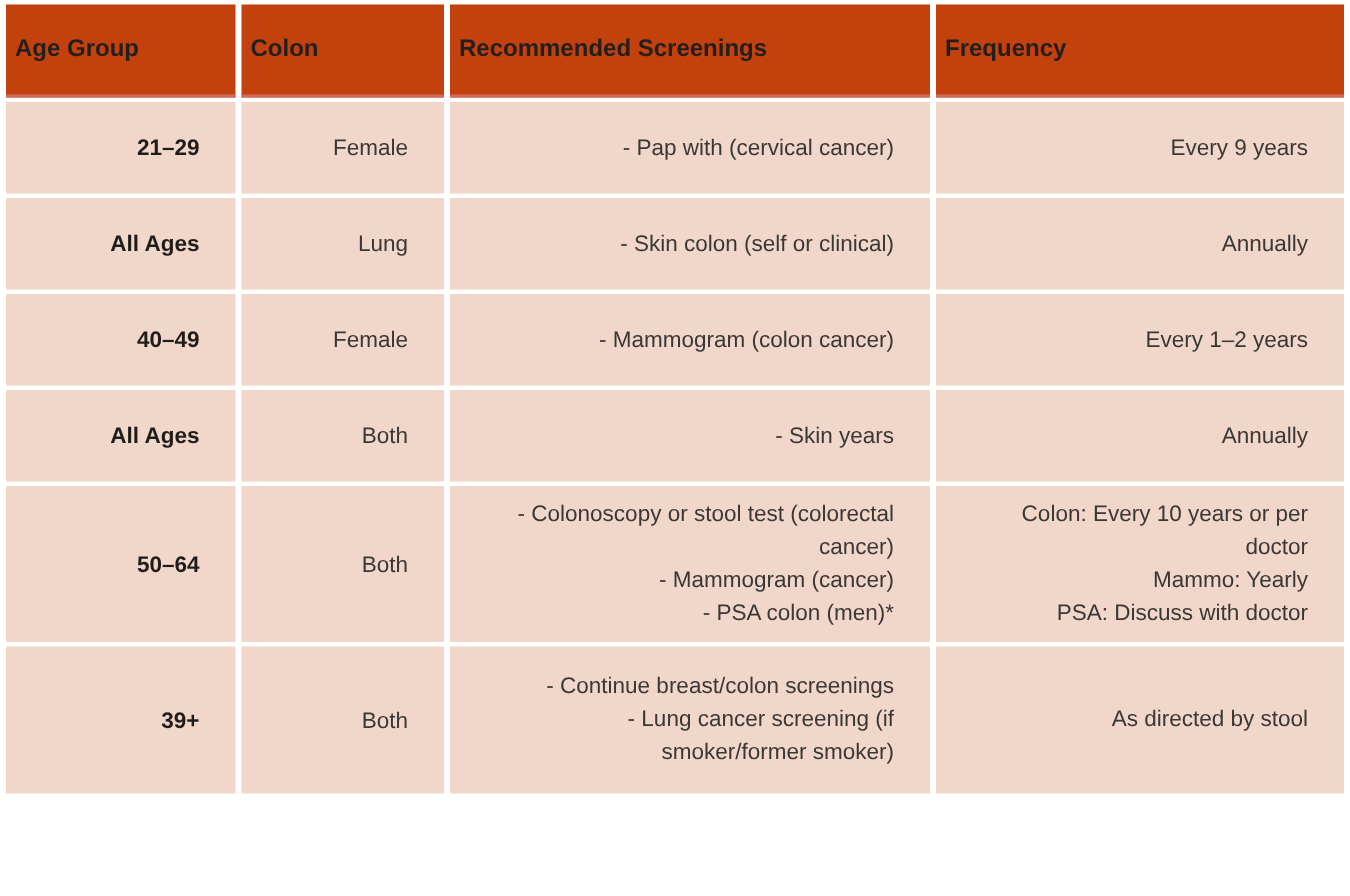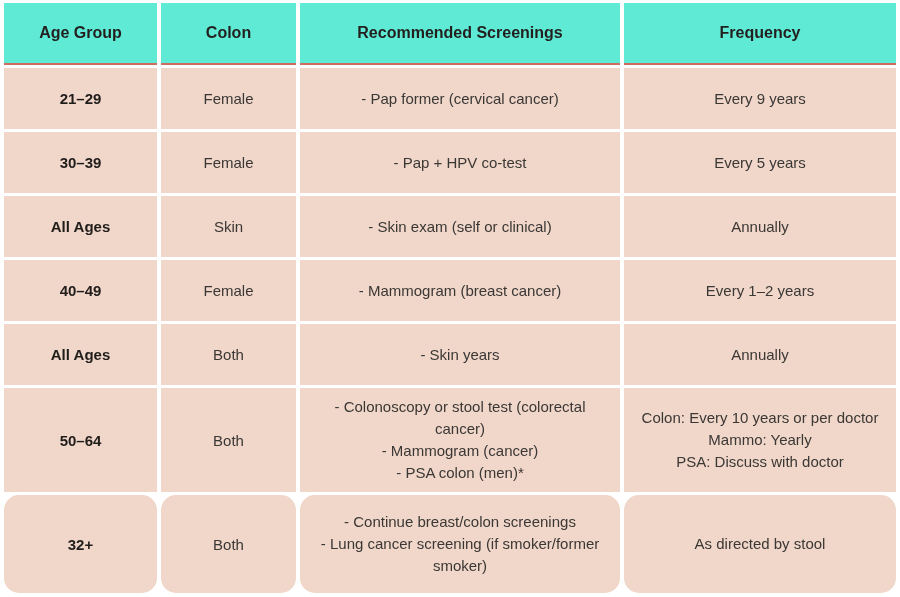--- a/index.html
+++ b/index.html
@@ -20,42 +20,42 @@
     table-layout: fixed;
     border-collapse: separate;
     border-spacing: 4px 3px;
   }
   col.c-age   { width: 153px; }
   col.c-gen   { width: 135px; }
   col.c-scr   { width: 320px; }
   col.c-frq   { width: 272px; }
 
   th {
-    background: #5eead4;
+    background: #c2410c;
     color: #231f1e;
     font-size: 16px;
     font-weight: bold;
-    text-align: center;
+    text-align: left;
     vertical-align: middle;
     height: 60px;
     padding: 0 6px;
     border-bottom: 2px solid #cd6d60;
   }
   td {
     background: #f0d7ca;
     color: #3b3734;
     font-size: 15px;
-    text-align: center;
+    text-align: right;
     vertical-align: middle;
-    padding: 8px 12px;
+    padding: 8px 24px;
     line-height: 21px;
   }
   tr.r-std  td { height: 45px; }
   tr.r-tall td { height: 85px; }
-  tr.r-last td { height: 82px; border-radius: 15px; }
+  tr.r-last td { height: 82px; }
   td.age {
     font-weight: bold;
     color: #201c1a;
   }
   .line { line-height: 22px; }
 </style>
 </head>
 <body>
 
 <div class="page">
@@ -72,51 +72,41 @@
         <th>Colon</th>
         <th>Recommended Screenings</th>
         <th>Frequency</th>
       </tr>
     </thead>
     <tbody>
       <tr class="r-std">
         <td class="age">21–29</td>
         <td>Female</td>
         <td>
-          <div class="line">- Pap former (cervical cancer)</div>
+          <div class="line">- Pap with (cervical cancer)</div>
         </td>
         <td>
           <div class="line">Every 9 years</div>
         </td>
       </tr>
       <tr class="r-std">
-        <td class="age">30–39</td>
-        <td>Female</td>
+        <td class="age">All Ages</td>
+        <td>Lung</td>
         <td>
-          <div class="line">- Pap + HPV co-test</div>
-        </td>
-        <td>
-          <div class="line">Every 5 years</div>
-        </td>
-      </tr>
-      <tr class="r-std">
-        <td class="age">All Ages</td>
-        <td>Skin</td>
-        <td>
-          <div class="line">- Skin exam (self or clinical)</div>
+          <div class="line">- Skin colon (self or clinical)</div>
         </td>
         <td>
           <div class="line">Annually</div>
         </td>
       </tr>
       <tr class="r-std">
         <td class="age">40–49</td>
         <td>Female</td>
         <td>
-          <div class="line">- Mammogram (breast cancer)</div>
+          <div class="line">- Mammogram (colon cancer)</div>
         </td>
         <td>
           <div class="line">Every 1–2 years</div>
         </td>
       </tr>
       <tr class="r-std">
         <td class="age">All Ages</td>
         <td>Both</td>
         <td>
           <div class="line">- Skin years</div>
@@ -133,21 +123,21 @@
           <div class="line">- Mammogram (cancer)</div>
           <div class="line">- PSA colon (men)*</div>
         </td>
         <td>
           <div class="line">Colon: Every 10 years or per doctor</div>
           <div class="line">Mammo: Yearly</div>
           <div class="line">PSA: Discuss with doctor</div>
         </td>
       </tr>
       <tr class="r-last">
-        <td class="age">32+</td>
+        <td class="age">39+</td>
         <td>Both</td>
         <td>
           <div class="line">- Continue breast/colon screenings</div>
           <div class="line">- Lung cancer screening (if smoker/former smoker)</div>
         </td>
         <td>
           <div class="line">As directed by stool</div>
         </td>
       </tr>
     </tbody>

